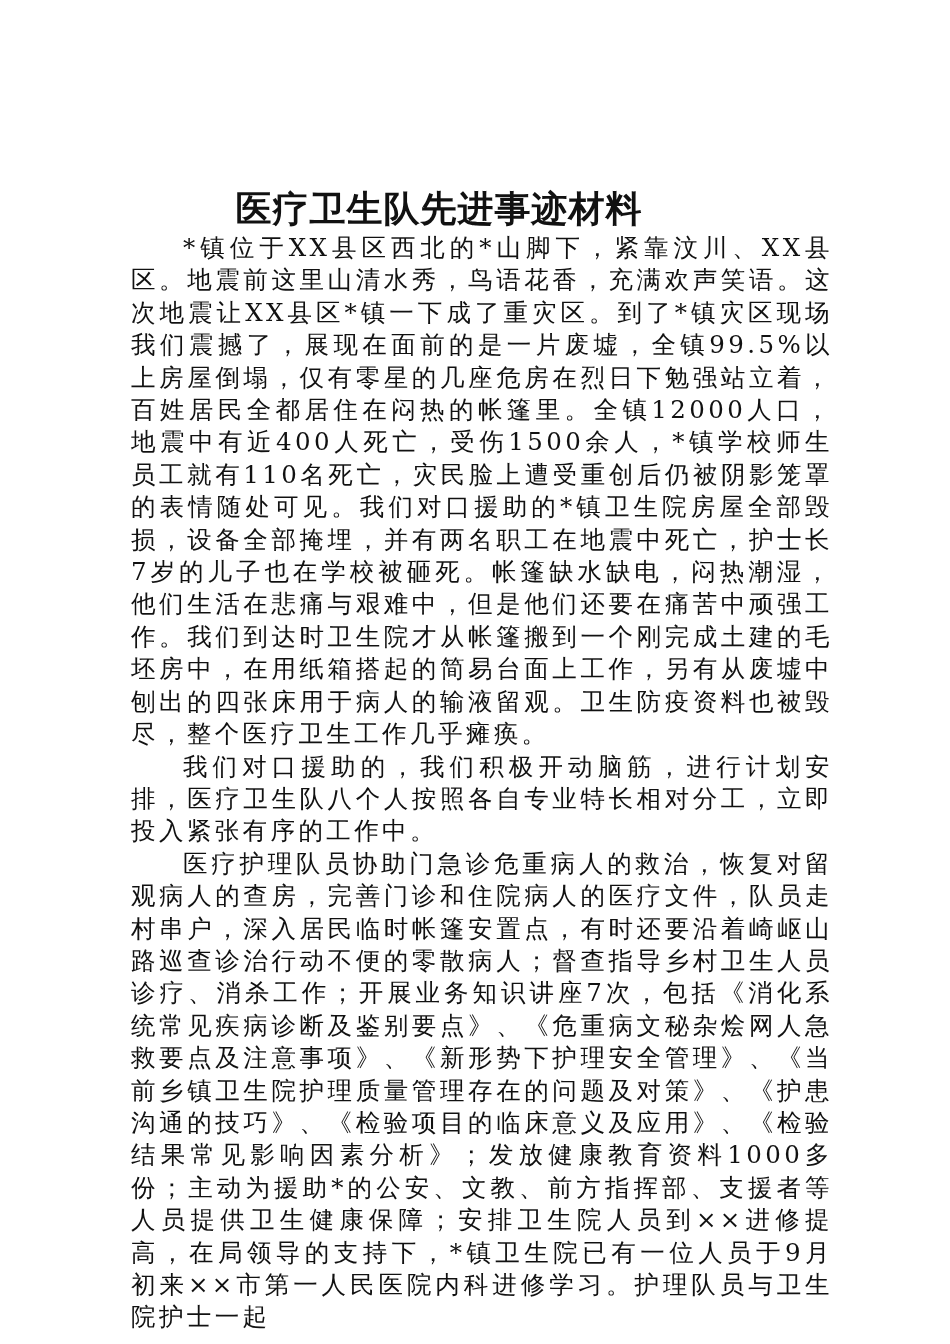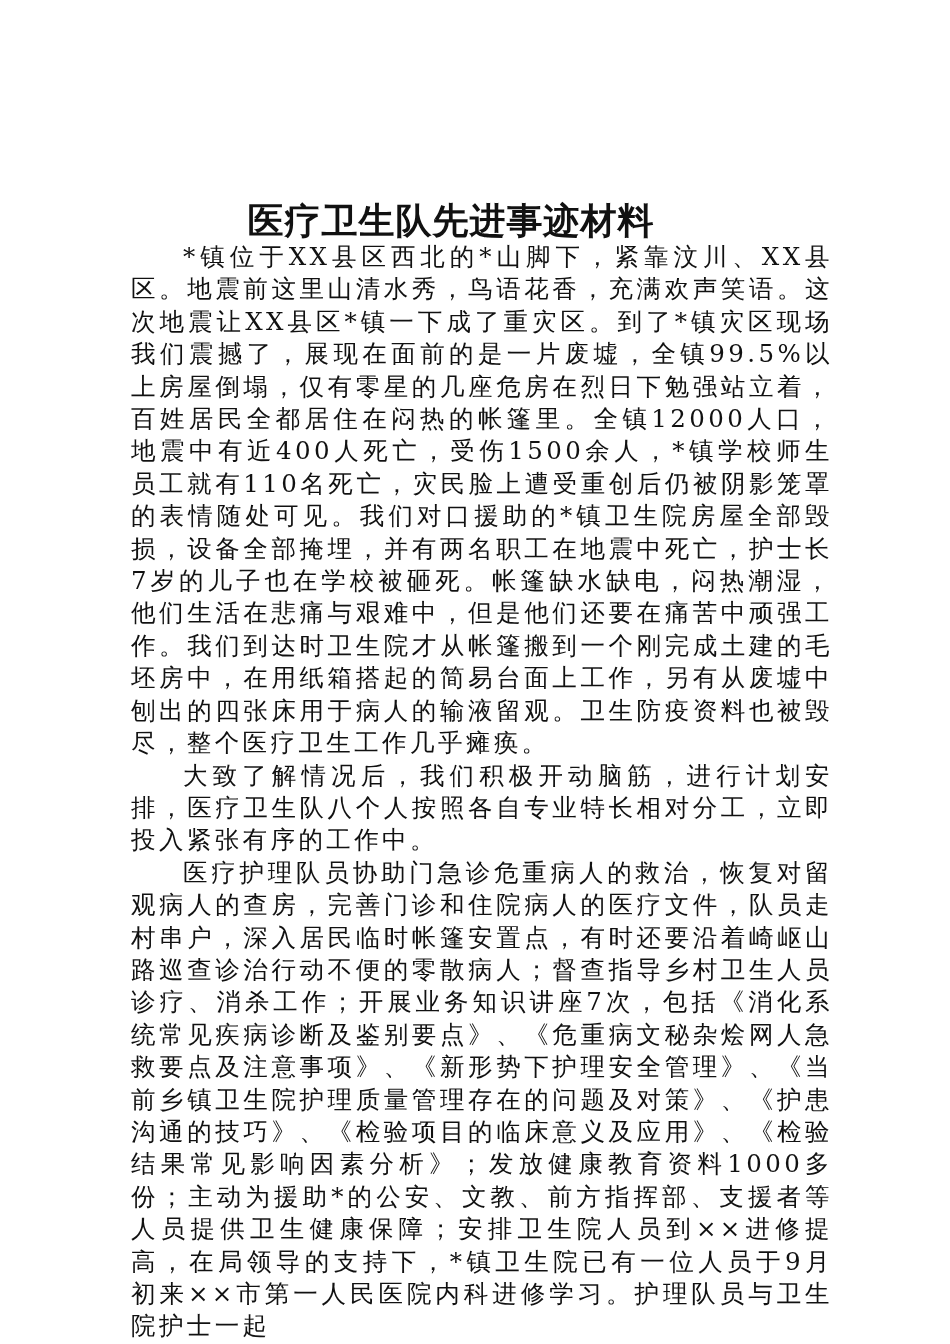--- a/index.html
+++ b/index.html
@@ -24,28 +24,27 @@
     .title {
       position: absolute;
       top: 186px;
       left: 0;
       width: 878px;
       text-align: center;
       font-size: 36px;
       font-weight: bold;
       letter-spacing: 1px;
       line-height: 44px;
-      margin: 12px;
+      margin: 0;
     }
     .body-text {
       position: absolute;
       left: 131px;
       top: 232px;
       width: 702px;
-      margin-top: 9px;
     }
     .para {
       margin: 0;
       font-size: 24.5px;
       line-height: 32.4px;
       text-indent: 52px;
       text-align: justify;
       letter-spacing: 3.4px;
       word-break: break-all;
     }
@@ -61,17 +60,17 @@
     .footer span { margin: 0 4px; }
   </style>
 </head>
 <body>
 
 <div class="page">
   <h1 class="title">医疗卫生队先进事迹材料</h1>
 
   <div class="body-text">
     <p class="para">*镇位于XX县区西北的*山脚下，紧靠汶川、XX县区。地震前这里山清水秀，鸟语花香，充满欢声笑语。这次地震让XX县区*镇一下成了重灾区。到了*镇灾区现场我们震撼了，展现在面前的是一片废墟，全镇99.5%以上房屋倒塌，仅有零星的几座危房在烈日下勉强站立着，百姓居民全都居住在闷热的帐篷里。全镇12000人口，地震中有近400人死亡，受伤1500余人，*镇学校师生员工就有110名死亡，灾民脸上遭受重创后仍被阴影笼罩的表情随处可见。我们对口援助的*镇卫生院房屋全部毁损，设备全部掩埋，并有两名职工在地震中死亡，护士长7岁的儿子也在学校被砸死。帐篷缺水缺电，闷热潮湿，他们生活在悲痛与艰难中，但是他们还要在痛苦中顽强工作。我们到达时卫生院才从帐篷搬到一个刚完成土建的毛坯房中，在用纸箱搭起的简易台面上工作，另有从废墟中刨出的四张床用于病人的输液留观。卫生防疫资料也被毁尽，整个医疗卫生工作几乎瘫痪。</p>
-    <p class="para">大致了解情况后，我们积极开动脑筋，进行计划安排，医疗卫生队八个人按照各自专业特长相对分工，立即投入紧张有序的工作中。</p>
+    <p class="para">我们对口援助的，我们积极开动脑筋，进行计划安排，医疗卫生队八个人按照各自专业特长相对分工，立即投入紧张有序的工作中。</p>
     <p class="para">医疗护理队员协助门急诊危重病人的救治，恢复对留观病人的查房，完善门诊和住院病人的医疗文件，队员走村串户，深入居民临时帐篷安置点，有时还要沿着崎岖山路巡查诊治行动不便的零散病人；督查指导乡村卫生人员诊疗、消杀工作；开展业务知识讲座7次，包括《消化系统常见疾病诊断及鉴别要点》、《危重病文秘杂烩网人急救要点及注意事项》、《新形势下护理安全管理》、《当前乡镇卫生院护理质量管理存在的问题及对策》、《护患沟通的技巧》、《检验项目的临床意义及应用》、《检验结果常见影响因素分析》；发放健康教育资料1000多份；主动为援助*的公安、文教、前方指挥部、支援者等人员提供卫生健康保障；安排卫生院人员到××进修提高，在局领导的支持下，*镇卫生院已有一位人员于9月初来××市第一人民医院内科进修学习。护理队员与卫生院护士一起</p>
   </div>
 
 </div>
 
 </body></html>

